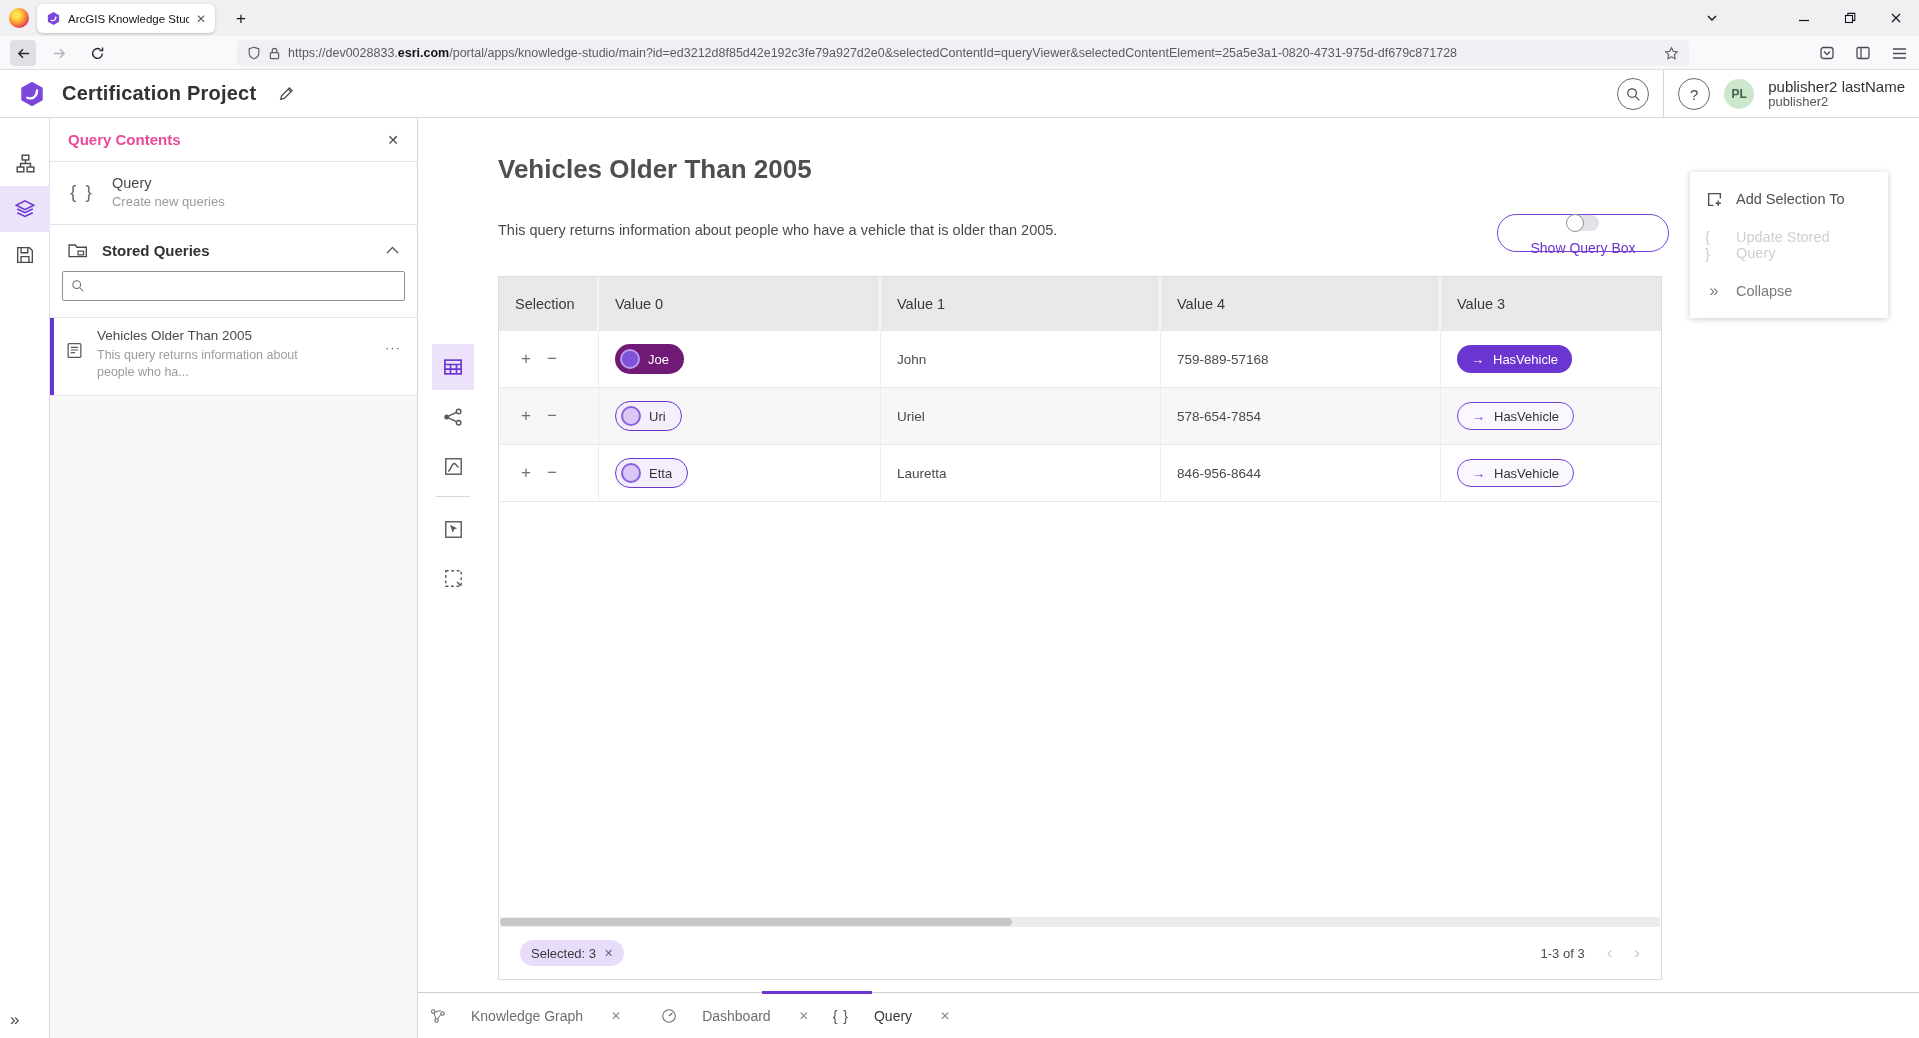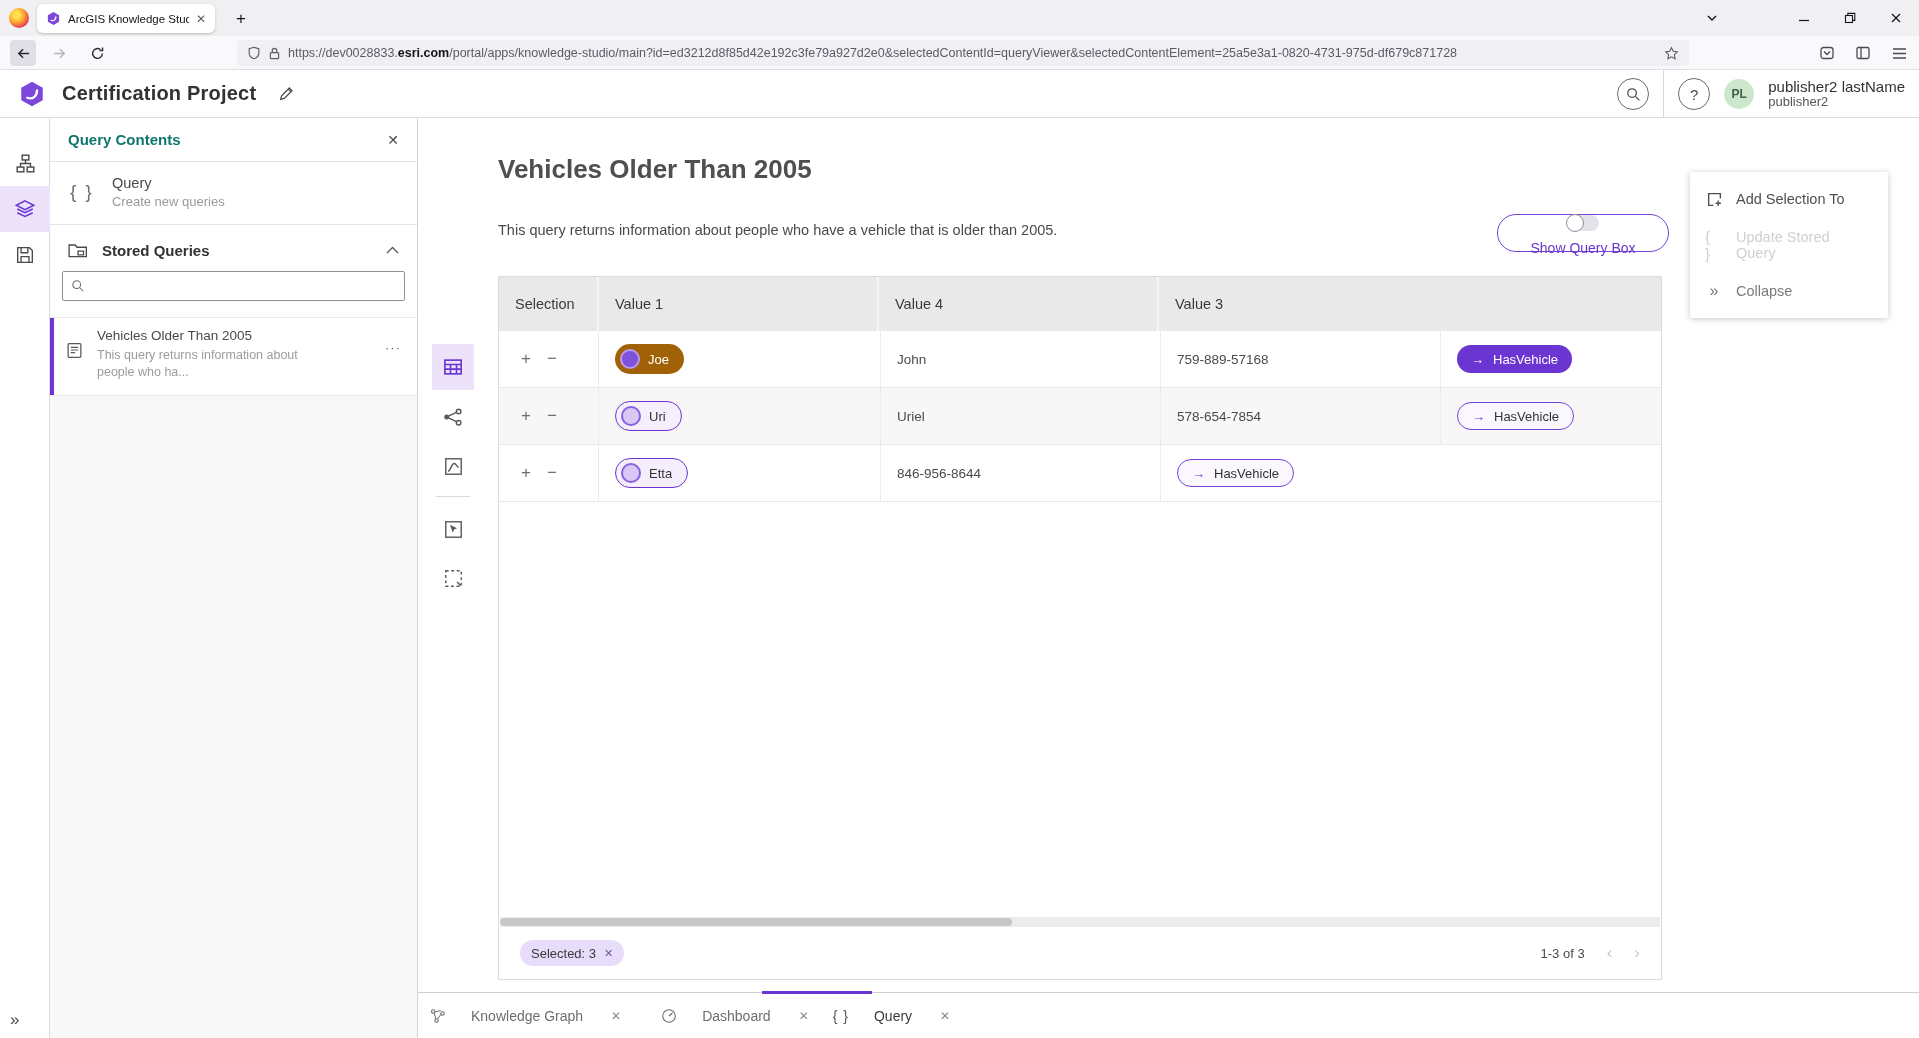--- a/index.html
+++ b/index.html
@@ -50,21 +50,21 @@
   
   .rail { position:relative; width:50px; border-right:1px solid #dcdcdc; background:#fff; flex:none; }
   .rail-item { width:50px; height:46px; display:flex; align-items:center; justify-content:center; color:#4a4a4a; }
   .rail-item.first { margin-top:22px; }
   .rail-item.active { background:#ece3fb; color:#6b35d1; }
   .rail-expand { position:absolute; bottom:8px; left:10px; font-size:17px; color:#4a4a4a; }
 
   
   .panel { width:368px; border-right:1px solid #d4d4d4; background:#fff; flex:none; display:flex; flex-direction:column; }
   .panel-header { height:44px; display:flex; align-items:center; padding:0 18px; border-bottom:1px solid #e4e4e4; }
-  .panel-title { font-size:15px; font-weight:bold; color:#0f766e; flex:1; }
+  .panel-title { font-size:15px; font-weight:bold; color:#ec4899; flex:1; }
   .panel-close { font-size:14px; color:#4a4a4a; }
   .query-item { display:flex; align-items:center; gap:18px; padding:13px 20px 15px; border-bottom:1px solid #e4e4e4; }
   .braces-ic { font-size:19px; color:#6e6e6e; letter-spacing:2px; }
   .qi-title { font-size:14.5px; color:#4a4a4a; }
   .qi-sub { font-size:13px; color:#9a9a9a; margin-top:3px; }
   .stored-header { display:flex; align-items:center; gap:14px; padding:16px 18px 10px; }
   .stored-title { font-size:15px; font-weight:bold; color:#323232; flex:1; }
   .chev-up { color:#5a5a5a; }
   .searchbox { margin:2px 12px 16px; height:30px; border:1px solid #919191; border-radius:2px; display:flex; align-items:center; gap:7px; padding:0 8px; background:#fff; }
   .searchbox input { border:none; outline:none; flex:1; font-size:13px; font-family:"Liberation Sans",sans-serif; background:transparent; }
@@ -97,21 +97,21 @@
   .table-card { position:absolute; left:80px; top:158px; width:1164px; height:704px; border:1px solid #dcdcdc; background:#fff; }
   .thead { display:flex; height:54px; background:#e9e9e9; }
   .th { display:flex; align-items:center; padding-left:16px; font-size:14.5px; color:#3a3a3a; border-right:2px solid #f6f6f6; }
   .trow { display:flex; height:57px; border-bottom:1px solid #e8e8e8; background:#fff; }
   .trow.alt { background:#f7f7f7; }
   .td { display:flex; align-items:center; padding-left:16px; font-size:13.5px; color:#4a4a4a; border-right:1px solid #ececec; }
   .c0 { width:100px; } .c1 { width:282px; } .c2 { width:280px; } .c3 { width:280px; } .c4 { flex:1; border-right:none; }
   .td.c0 { gap:16px; padding-left:22px; color:#6e6e6e; font-size:17px; }
   .ent-pill { display:inline-flex; align-items:center; gap:8px; height:30px; border-radius:15px; padding:0 15px 0 5px; font-size:13px; }
   .ent-pill .dot { width:20px; height:20px; border-radius:50%; }
-  .ent-pill.filled { background:#a16207; color:#fff; }
+  .ent-pill.filled { background:#701a75; color:#fff; }
   .ent-pill.filled .dot { background:#7f52da; border:2px solid #b99af0; }
   .ent-pill.outline { border:1.5px solid #6b35d1; background:#f4eefd; color:#333; }
   .ent-pill.outline .dot { background:#d9c8f6; border:2px solid #8a5fe0; }
   .rel-pill { display:inline-flex; align-items:center; gap:9px; height:28px; border-radius:14px; padding:0 14px; font-size:13px; }
   .rel-pill.filled { background:#6b35d1; color:#fff; }
   .rel-pill.filled .arr { color:#fff; }
   .rel-pill.outline { border:1.5px solid #7643d9; background:#faf7ff; color:#333; }
   .rel-pill.outline .arr { color:#6b35d1; }
   .hscroll { position:absolute; left:1px; right:1px; bottom:52px; height:10px; background:#ececec; }
   .hthumb { position:absolute; left:0; top:1px; width:512px; height:8px; border-radius:4px; background:#c7c7c7; }
@@ -379,20 +379,21 @@
             <svg width="19" height="19" viewBox="0 0 16 16">
                 <rect x="1.5" y="1.5" width="13" height="13" fill="none" stroke="currentColor" stroke-width="1.2" stroke-dasharray="2.4 2.2"></rect>
                 <path d="M11 11l3 3" stroke="currentColor" stroke-width="1.2"></path>
               </svg>
           </div>
         </div>
 
         <div class="table-card">
           <div class="thead">
             <div class="th c0">Selection</div>
+            <div class="th c1">Value 0</div>
             <div class="th c2">Value 1</div>
             <div class="th c3">Value 4</div>
             <div class="th c4">Value 3</div>
           </div>
 
           <div class="trow">
             <div class="td c0">
               <span>+</span>
               <span>−</span>
             </div>
@@ -437,20 +438,21 @@
             <div class="td c0">
               <span>+</span>
               <span>−</span>
             </div>
             <div class="td c1">
                 <span class="ent-pill outline">
                   <span class="dot"></span>
                   <span>Etta</span>
                 </span>
               </div>
+            <div class="td c2">Lauretta</div>
             <div class="td c3">846-956-8644</div>
             <div class="td c4">
                 <span class="rel-pill outline">
                   <span class="arr">→</span>
                   <span>HasVehicle</span>
                 </span>
               </div>
           </div>
 
           <div class="hscroll">

